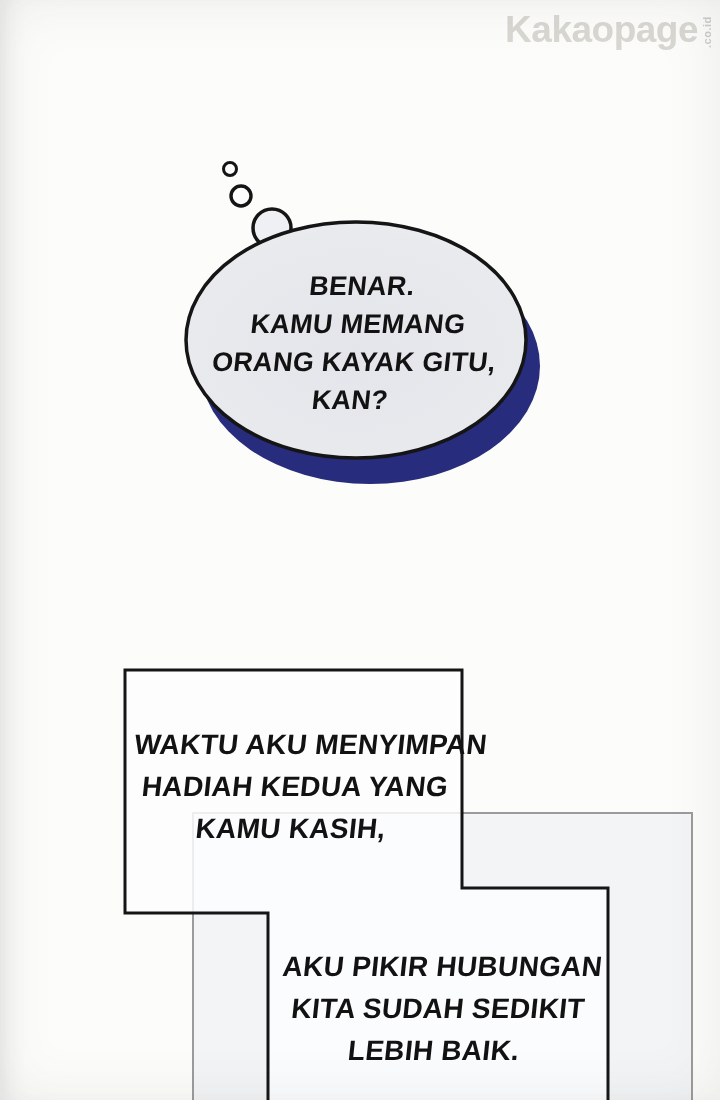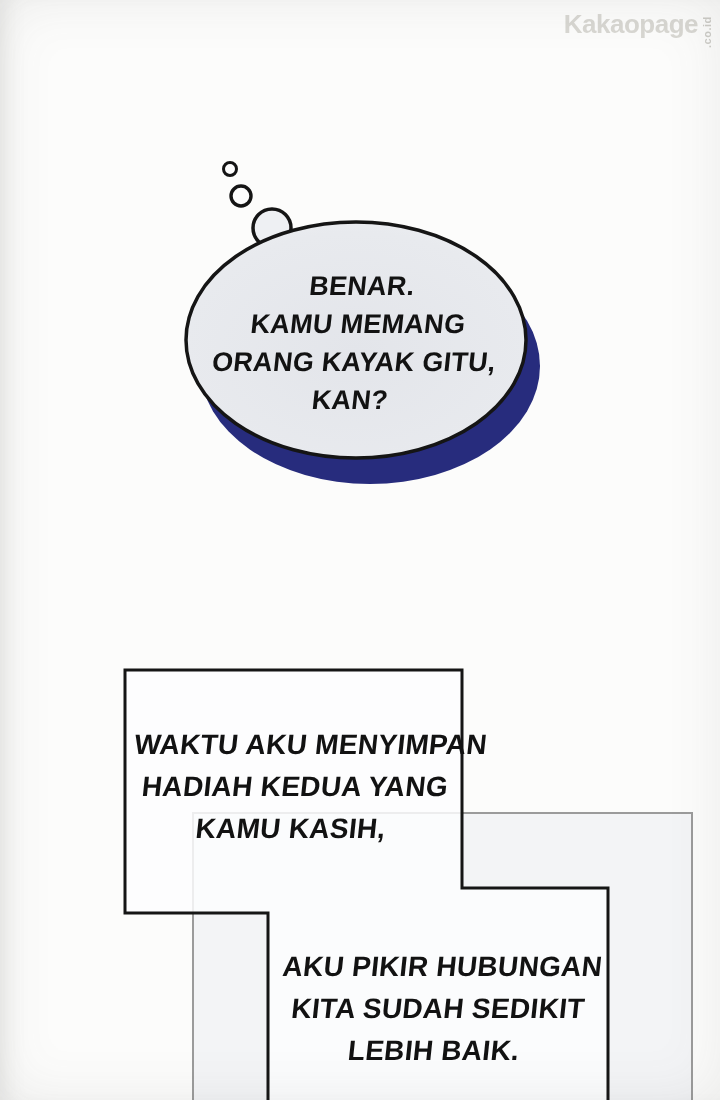--- a/index.html
+++ b/index.html
@@ -14,21 +14,21 @@
     background:#fcfcfb;
     overflow:hidden;
   }
   .vignette{
     position:absolute;inset:0;pointer-events:none;
     box-shadow:inset 0 0 55px rgba(90,90,85,.10), inset 18px 0 22px -14px rgba(90,90,85,.12);
   }
   
   .wm-brand{
     position:absolute;top:9px;right:22px;
-    font-size:26px;font-weight:bold;letter-spacing:-0.5px;
+    font-size:37px;font-weight:bold;letter-spacing:-0.5px;
     color:#d8d7d2;
   }
   .wm-suffix{
     position:absolute;left:701px;top:48px;
     font-size:11px;font-weight:bold;color:#cdccc7;letter-spacing:.5px;
     transform:rotate(-90deg);transform-origin:left top;
     white-space:nowrap;
   }
   
   .art{position:absolute;left:0;top:0;}

